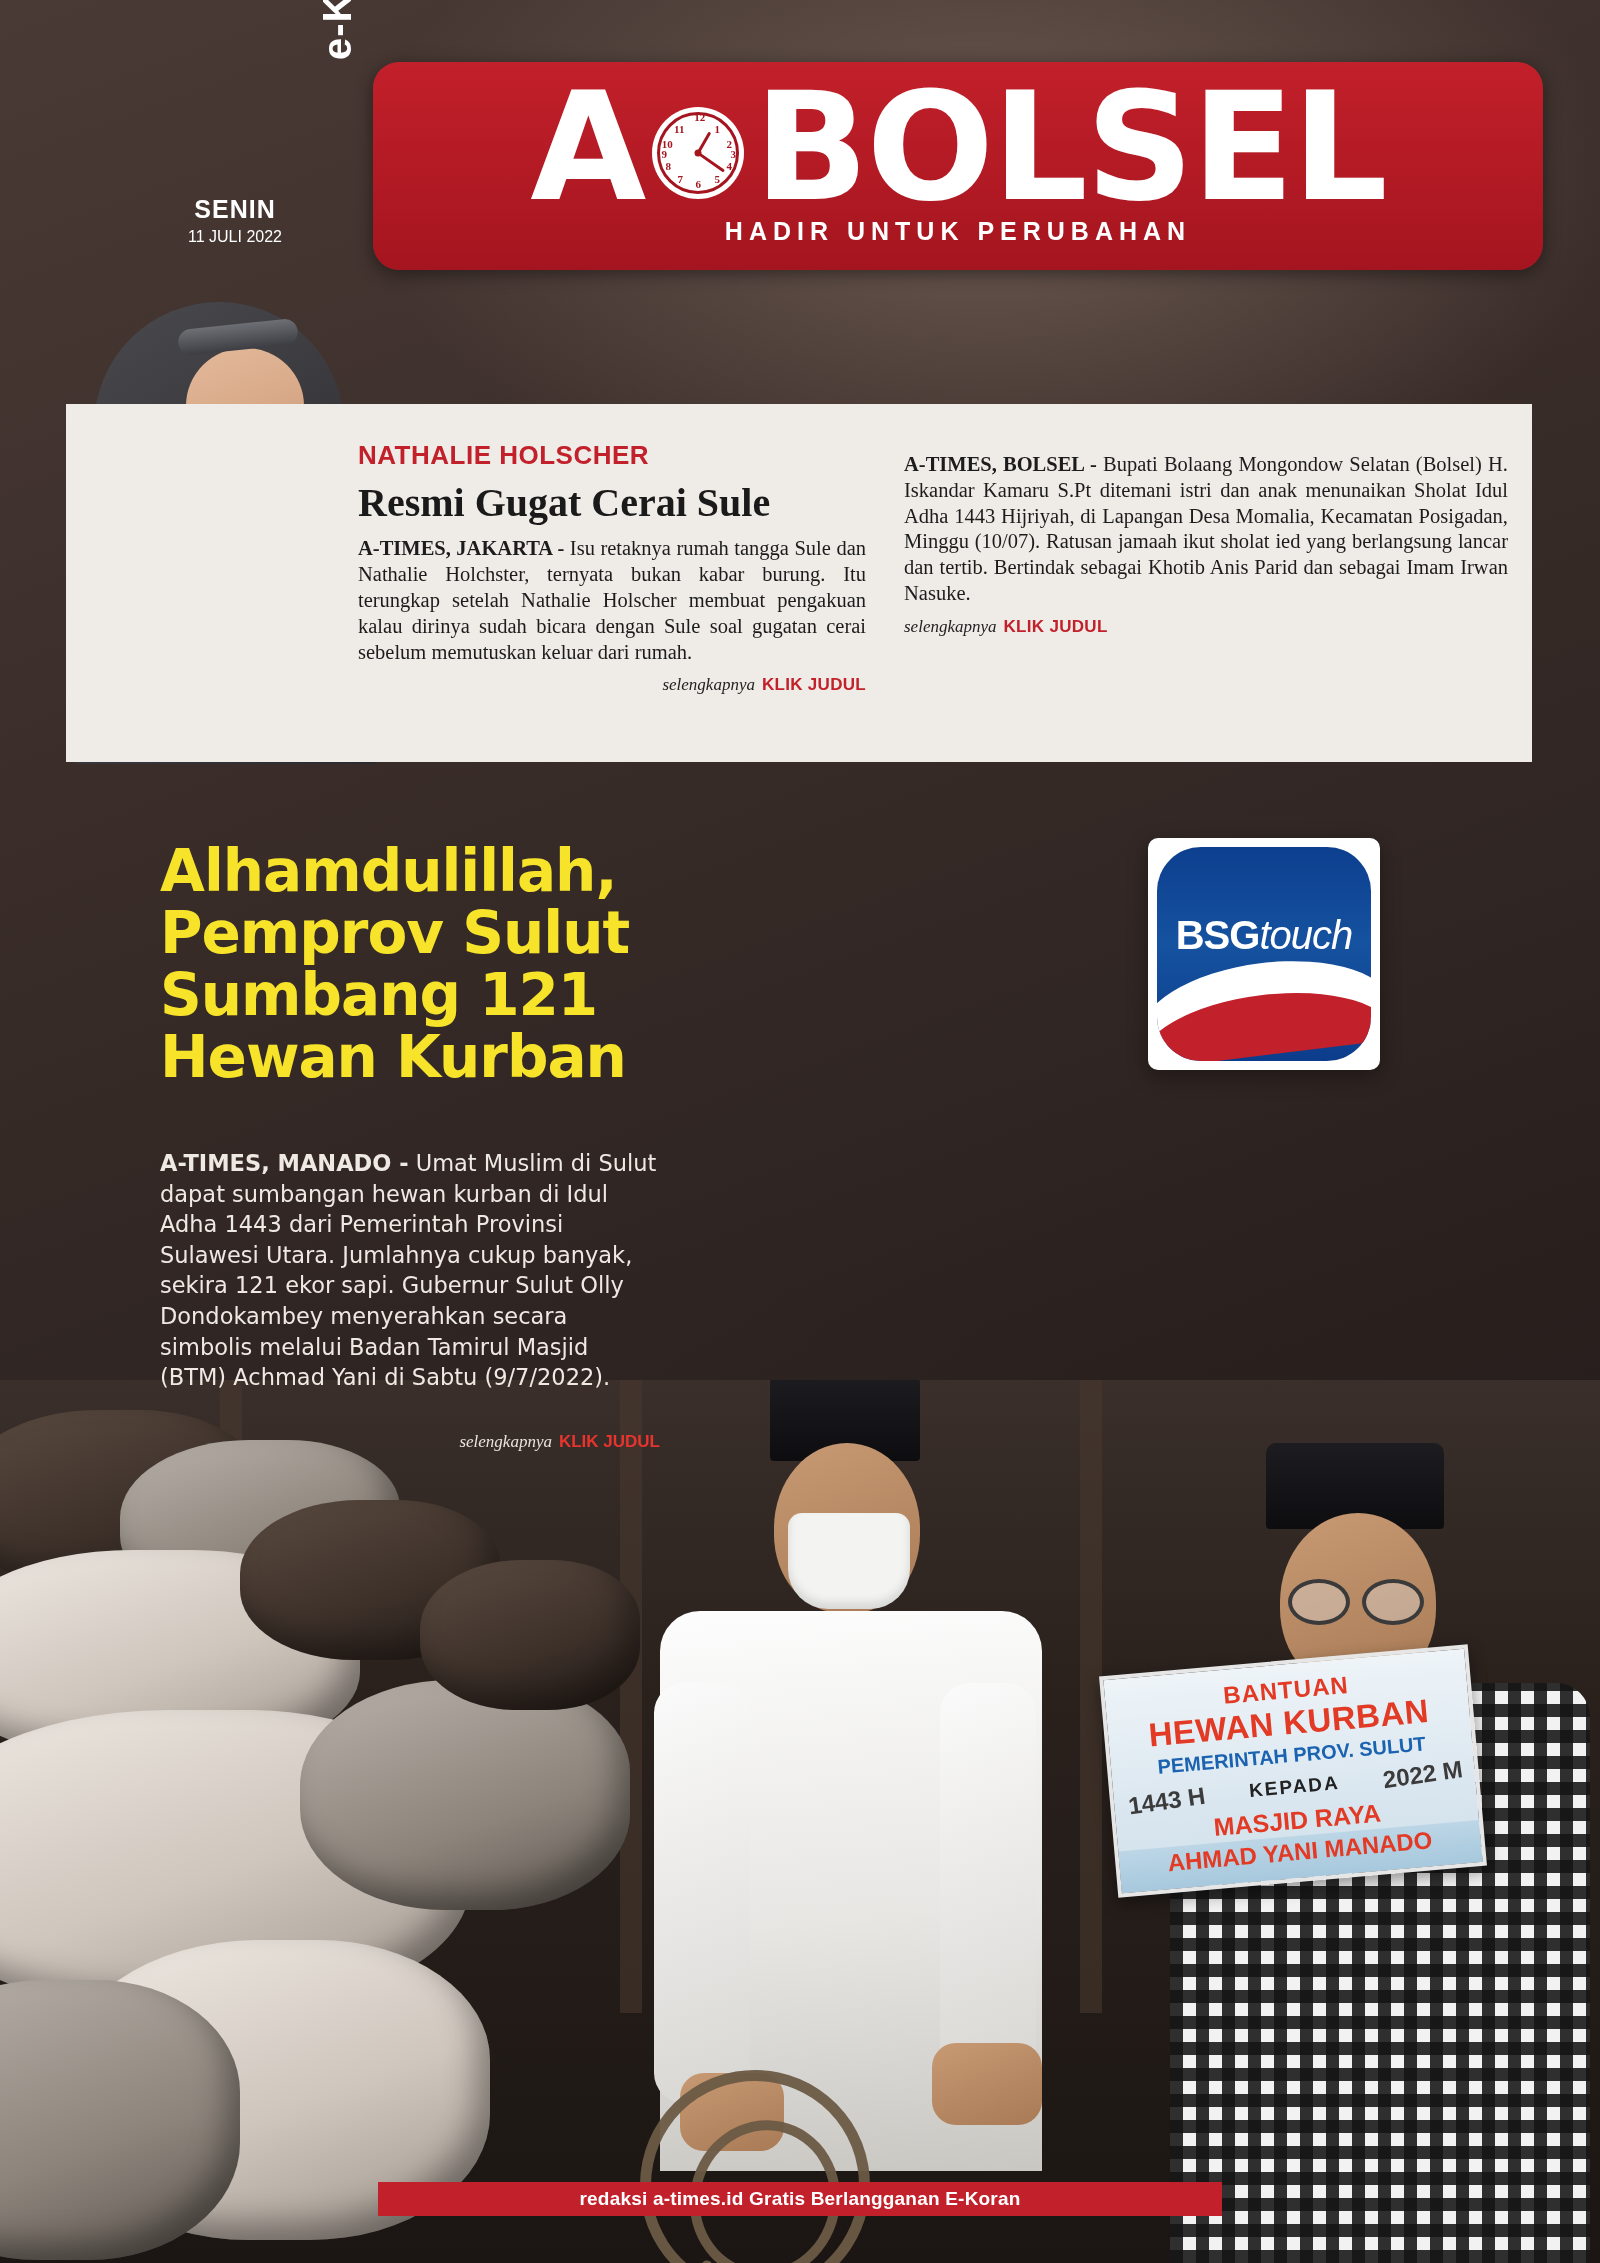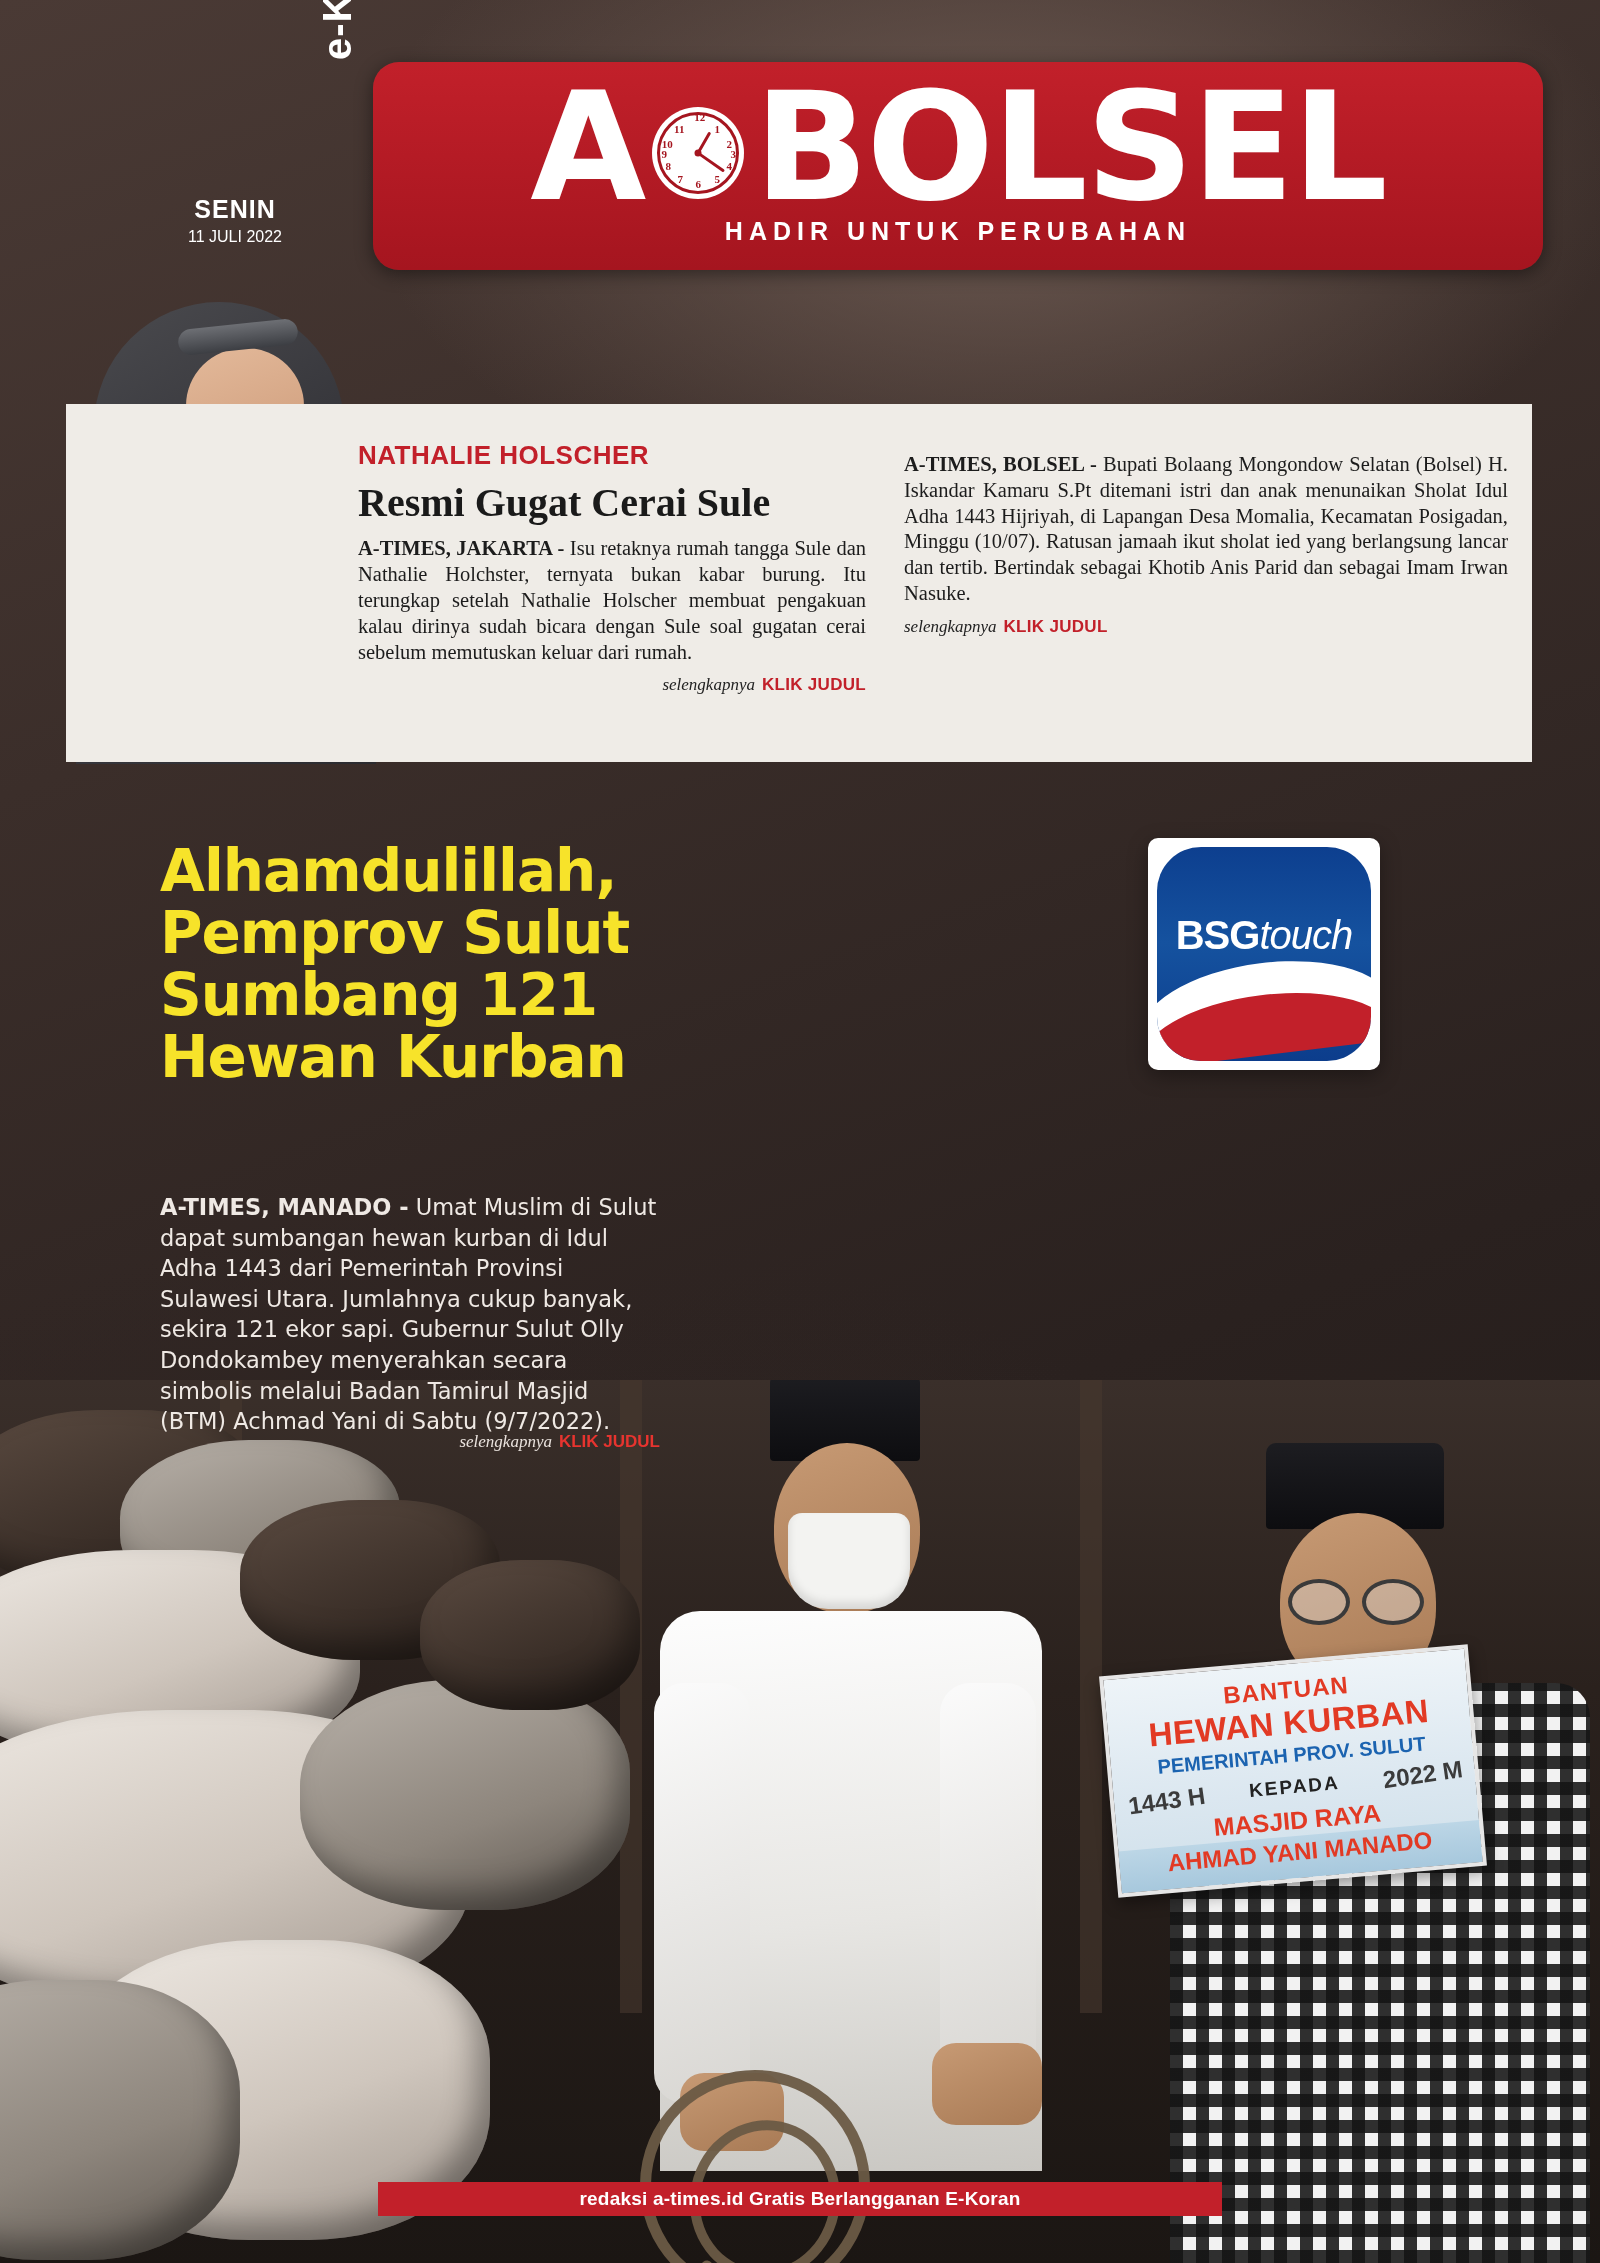--- a/index.html
+++ b/index.html
@@ -137,21 +137,20 @@
   .main-head {
     position:absolute; left: 160px; top: 840px; width: 640px;
     color:#f7e32a;
     font-family:"DejaVu Sans", sans-serif;
     font-weight: 800; font-size: 58px; line-height: 1.07; letter-spacing: -1px;
   }
   .main-body {
     position:absolute; left: 160px; top: 1148px; width: 500px;
     color:#efe9e4; font-size: 22.5px; line-height: 1.36;
     font-family:"DejaVu Sans", sans-serif;
-    margin-top:44px;
   }
   .main-body b { font-weight: 800; }
   .main-klik {
     position:absolute; left: 160px; top: 1432px; width: 500px;
     display:flex; justify-content:flex-end; align-items:baseline; gap:7px;
     font-size: 17px; color:#e9e2dd;
   }
   .main-klik .it { font-family:"Liberation Serif", serif; font-style: italic; }
   .main-klik .lbl { color:#e7342f; font-weight:800; }
 

